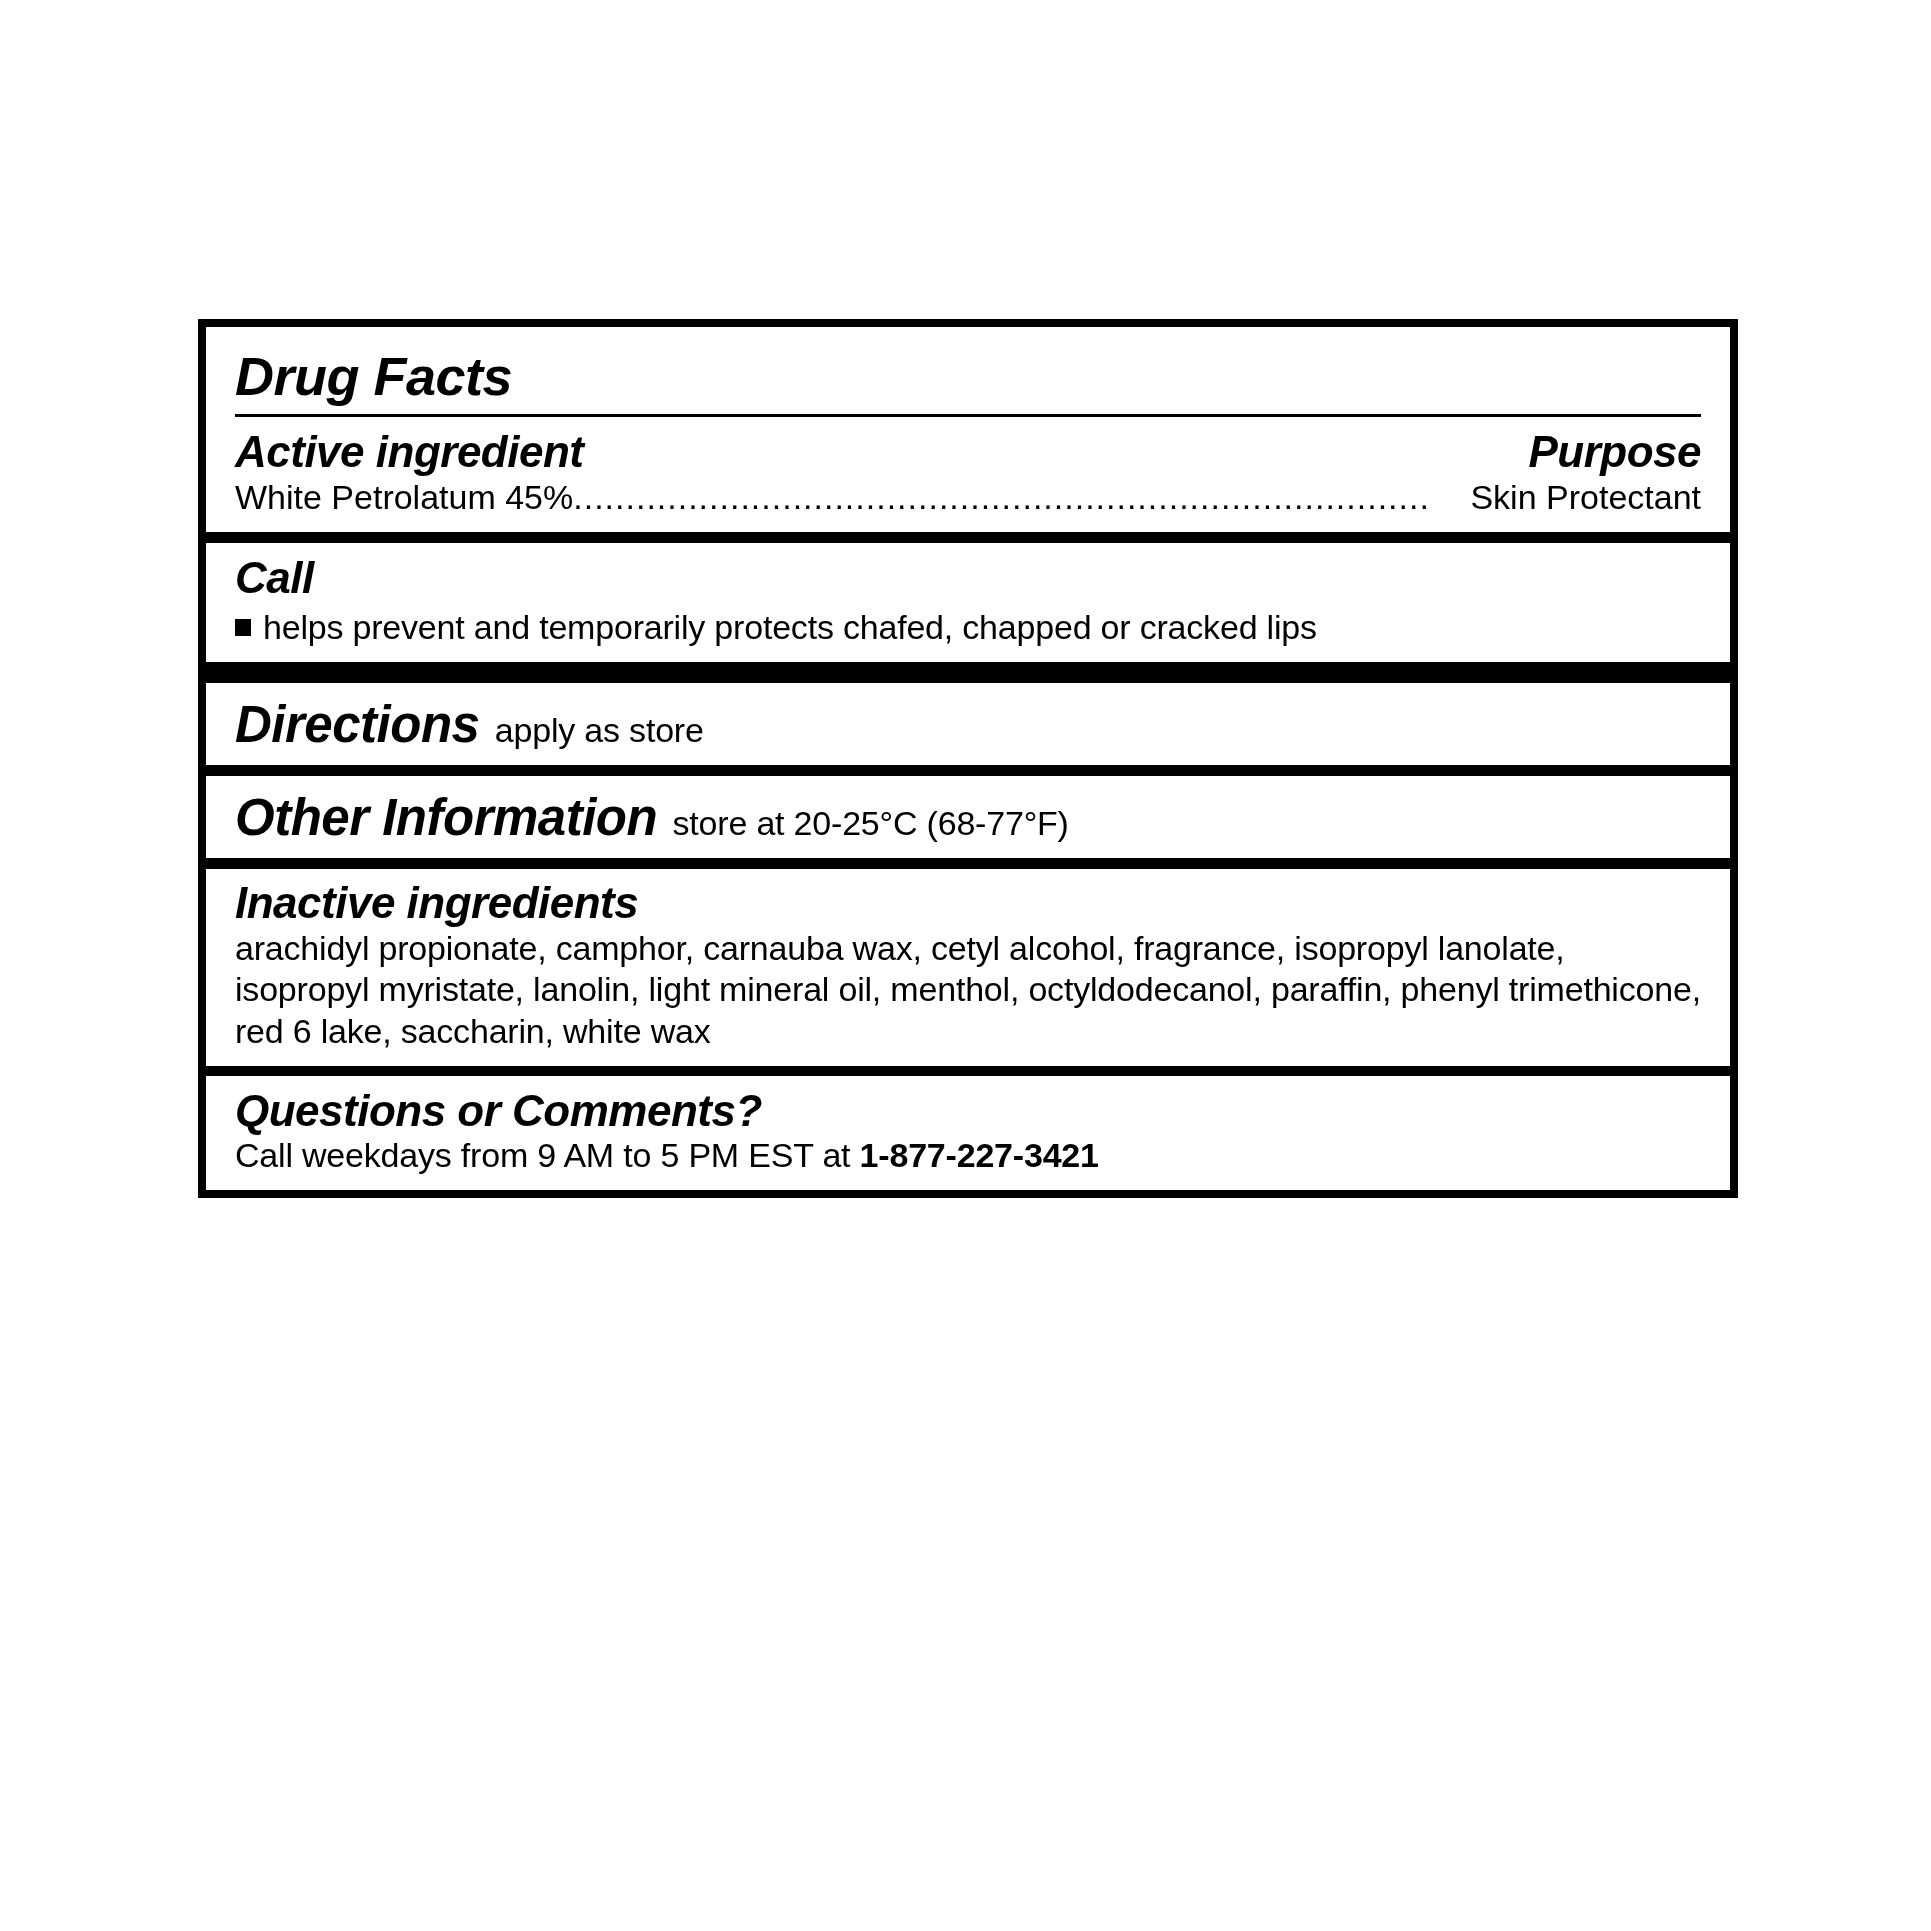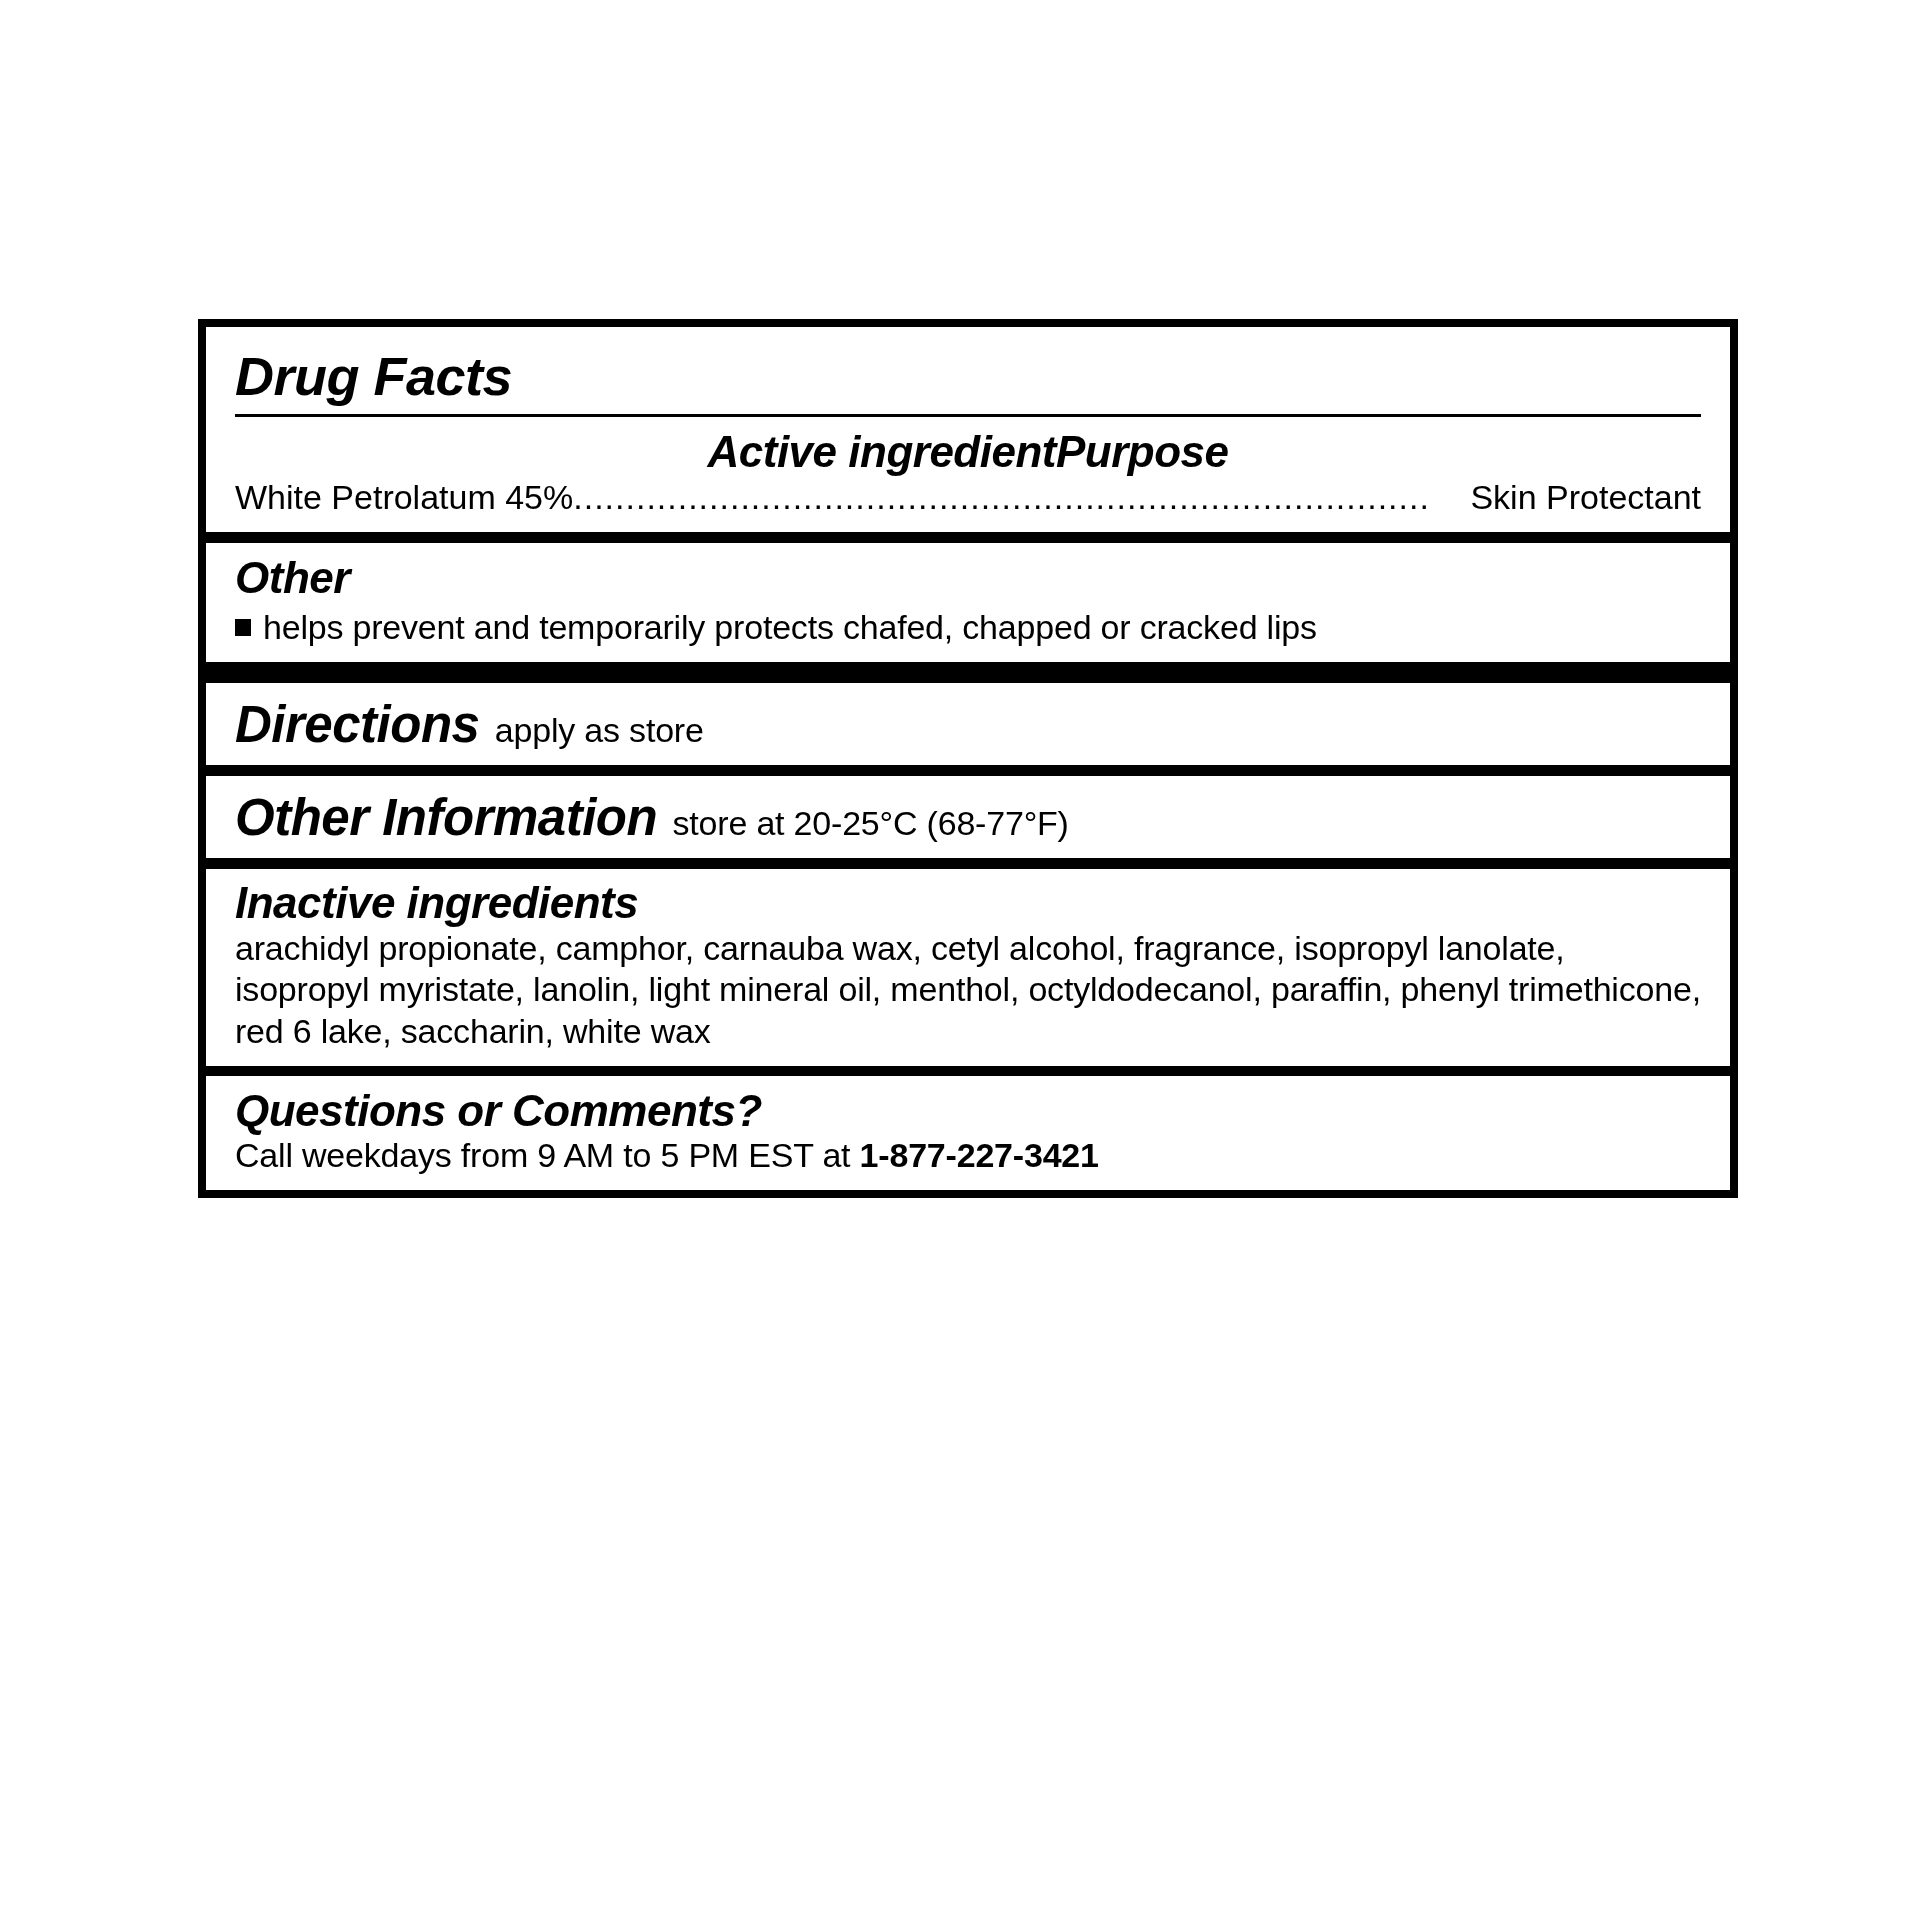--- a/index.html
+++ b/index.html
@@ -62,21 +62,21 @@
   .heading {
     font-size: 44px;
     font-weight: bold;
     font-style: italic;
     line-height: 1.12;
     letter-spacing: -0.5px;
   }
 
   .heading-row {
     display: flex;
-    justify-content: center;
+    justify-content: space-between;
     align-items: baseline;
   }
 
   .body-text {
     font-size: 34px;
     line-height: 1.22;
     letter-spacing: -0.2px;
   }
 
   .inline-wrap {
@@ -172,21 +172,21 @@
       <div class="dots-line">
         <span>White Petrolatum 45%</span>
         <span class="leader">..................................................................................</span>
         <span>Skin Protectant</span>
       </div>
     </div>
 
     <div class="bar-thick"></div>
 
     <div class="section">
-      <div class="heading">Other</div>
+      <div class="heading">Call</div>
       <ul class="bullets">
         <li>
           <span class="sq"></span>
           <span>helps prevent and temporarily protects chafed, chapped or cracked lips</span>
         </li>
       </ul>
     </div>
 
     <div class="bar-thick"></div>
 

